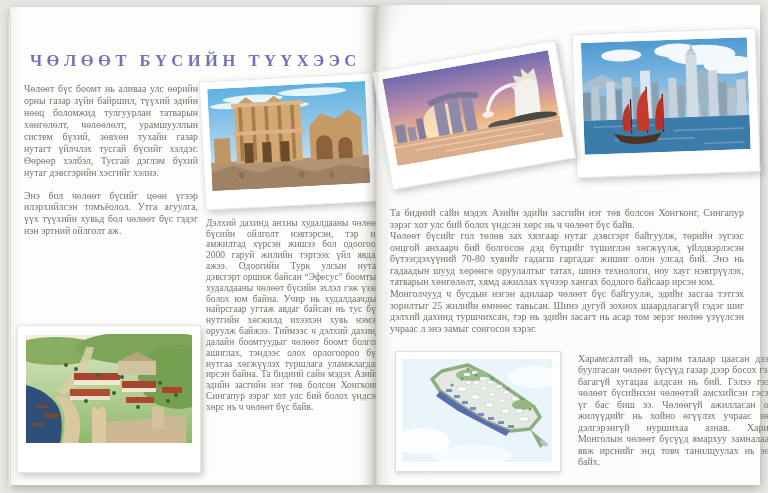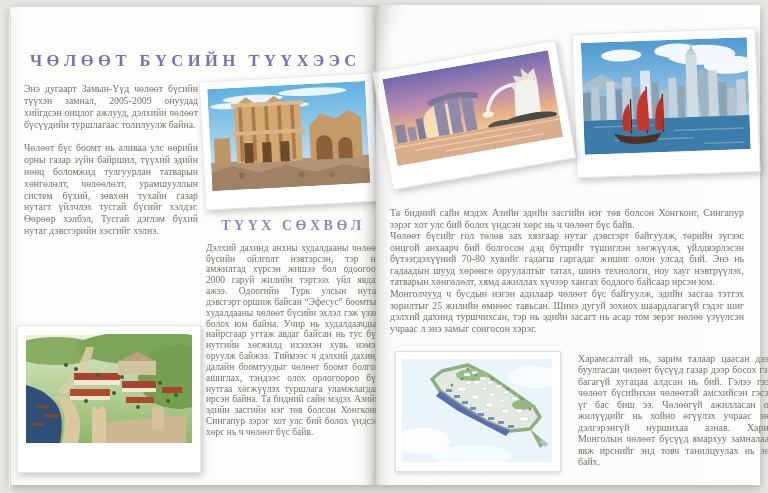--- a/index.html
+++ b/index.html
@@ -74,22 +74,22 @@
 <body>
 
 <div class="stage">
 
   <div class="page page-left">
     <div class="edge-stack" style="left:-2px;"></div>
 
     <h1 class="title">ЧӨЛӨӨТ БҮСИЙН ТҮҮХЭЭС</h1>
 
     <div class="col col1">
-      <p>Энэ дугаарт Замын-Үүд чөлөөт бүсийн түүхэн замнал, 2005-2009 онуудад хийгдсэн онцлог ажлууд, дэлхийн чөлөөт бүсүүдийн туршлагаас толилуулж байна.</p>
       <p>Чөлөөт бүс боомт нь аливаа улс өөрийн орны газар зүйн байршил, түүхий эдийн нөөц боломжид тулгуурлан татварын хөнгөлөлт, чөлөөлөлт, урамшууллын систем бүхий, зөвхөн тухайн газар нутагт үйлчлэх тусгай бүсийг хэлдэг. Өөрөөр хэлбэл, Тусгай дэглэм бүхий нутаг дэвсгэрийн хэсгийг хэлнэ.</p>
+      <p>Энэ бол чөлөөт бүсийг цөөн үгээр илэрхийлсэн томъёолол. Утга агуулга, үүх түүхийн хувьд бол чөлөөт бүс гэдэг нэн эртний ойлголт аж.</p>
     </div>
 
     <div class="polaroid pol-harbor">
       <svg width="166" height="110" viewBox="0 0 166 108">
         <defs>
           <linearGradient id="hbg" x1="0" y1="0" x2="0" y2="1">
             <stop offset="0" stop-color="#dde8ca"></stop>
               <stop offset="1" stop-color="#8fb868"></stop>
           </linearGradient>
         </defs>
@@ -180,21 +180,20 @@
           <path d="M106 76 v-16 a8 8 0 0 1 16 0 v16 Z" fill="#8a6138"></path>
           <path d="M128 76 v-14 a7 7 0 0 1 14 0 v14 Z" fill="#8a6138"></path>
           <rect x="4" y="50" width="16" height="26" fill="#bf9765"></rect>
           <path d="M0 102 L0 84 L22 78 L48 86 L74 80 L104 88 L132 82 L158 88 L158 102 Z" fill="#9f8163"></path>
           <circle cx="30" cy="88" r="3" fill="#8d6f52"></circle>
             <circle cx="90" cy="90" r="3" fill="#8d6f52"></circle>
             <circle cx="120" cy="92" r="2.5" fill="#8d6f52"></circle>
         </svg>
       </div>
 
-      <h2 class="subhead">ТҮҮХ СӨХВӨЛ</h2>
 
       <p class="body">Дэлхий дахинд анхны худалдааны чөлөөт бүсийн ойлголт нэвтэрсэн, тэр нь амжилтад хүрсэн жишээ бол одоогоос 2000 гаруй жилийн тэртээх үйл явдал ажээ. Одоогийн Турк улсын нутаг дэвсгэрт оршиж байсан “Эфесус” боомтыг худалдааны чөлөөт бүсийн эхлэл гэж үзэж болох юм байна. Учир нь худалдаачдыг найрсгаар угтаж авдаг байсан нь тус бүс нутгийн хөгжилд ихээхэн хувь нэмэр оруулж байжээ. Тиймээс ч дэлхий дахинд далайн боомтуудыг чөлөөт боомт болгон ашиглах, тэндээс олох орлогоороо бүс нутгаа хөгжүүлэх туршлага уламжлагдан ирсэн байна. Та бидний сайн мэдэх Азийн эдийн засгийн нэг төв болсон Хонгконг, Сингапур зэрэг хот улс бий болох үндсэн хөрс нь ч чөлөөт бүс байв.</p>
     </div>
   </div>
 
   <div class="page page-right">
 
     <div class="polaroid pol-hongkong">
       <svg width="166" height="112" viewBox="0 0 166 112">
         <defs>

